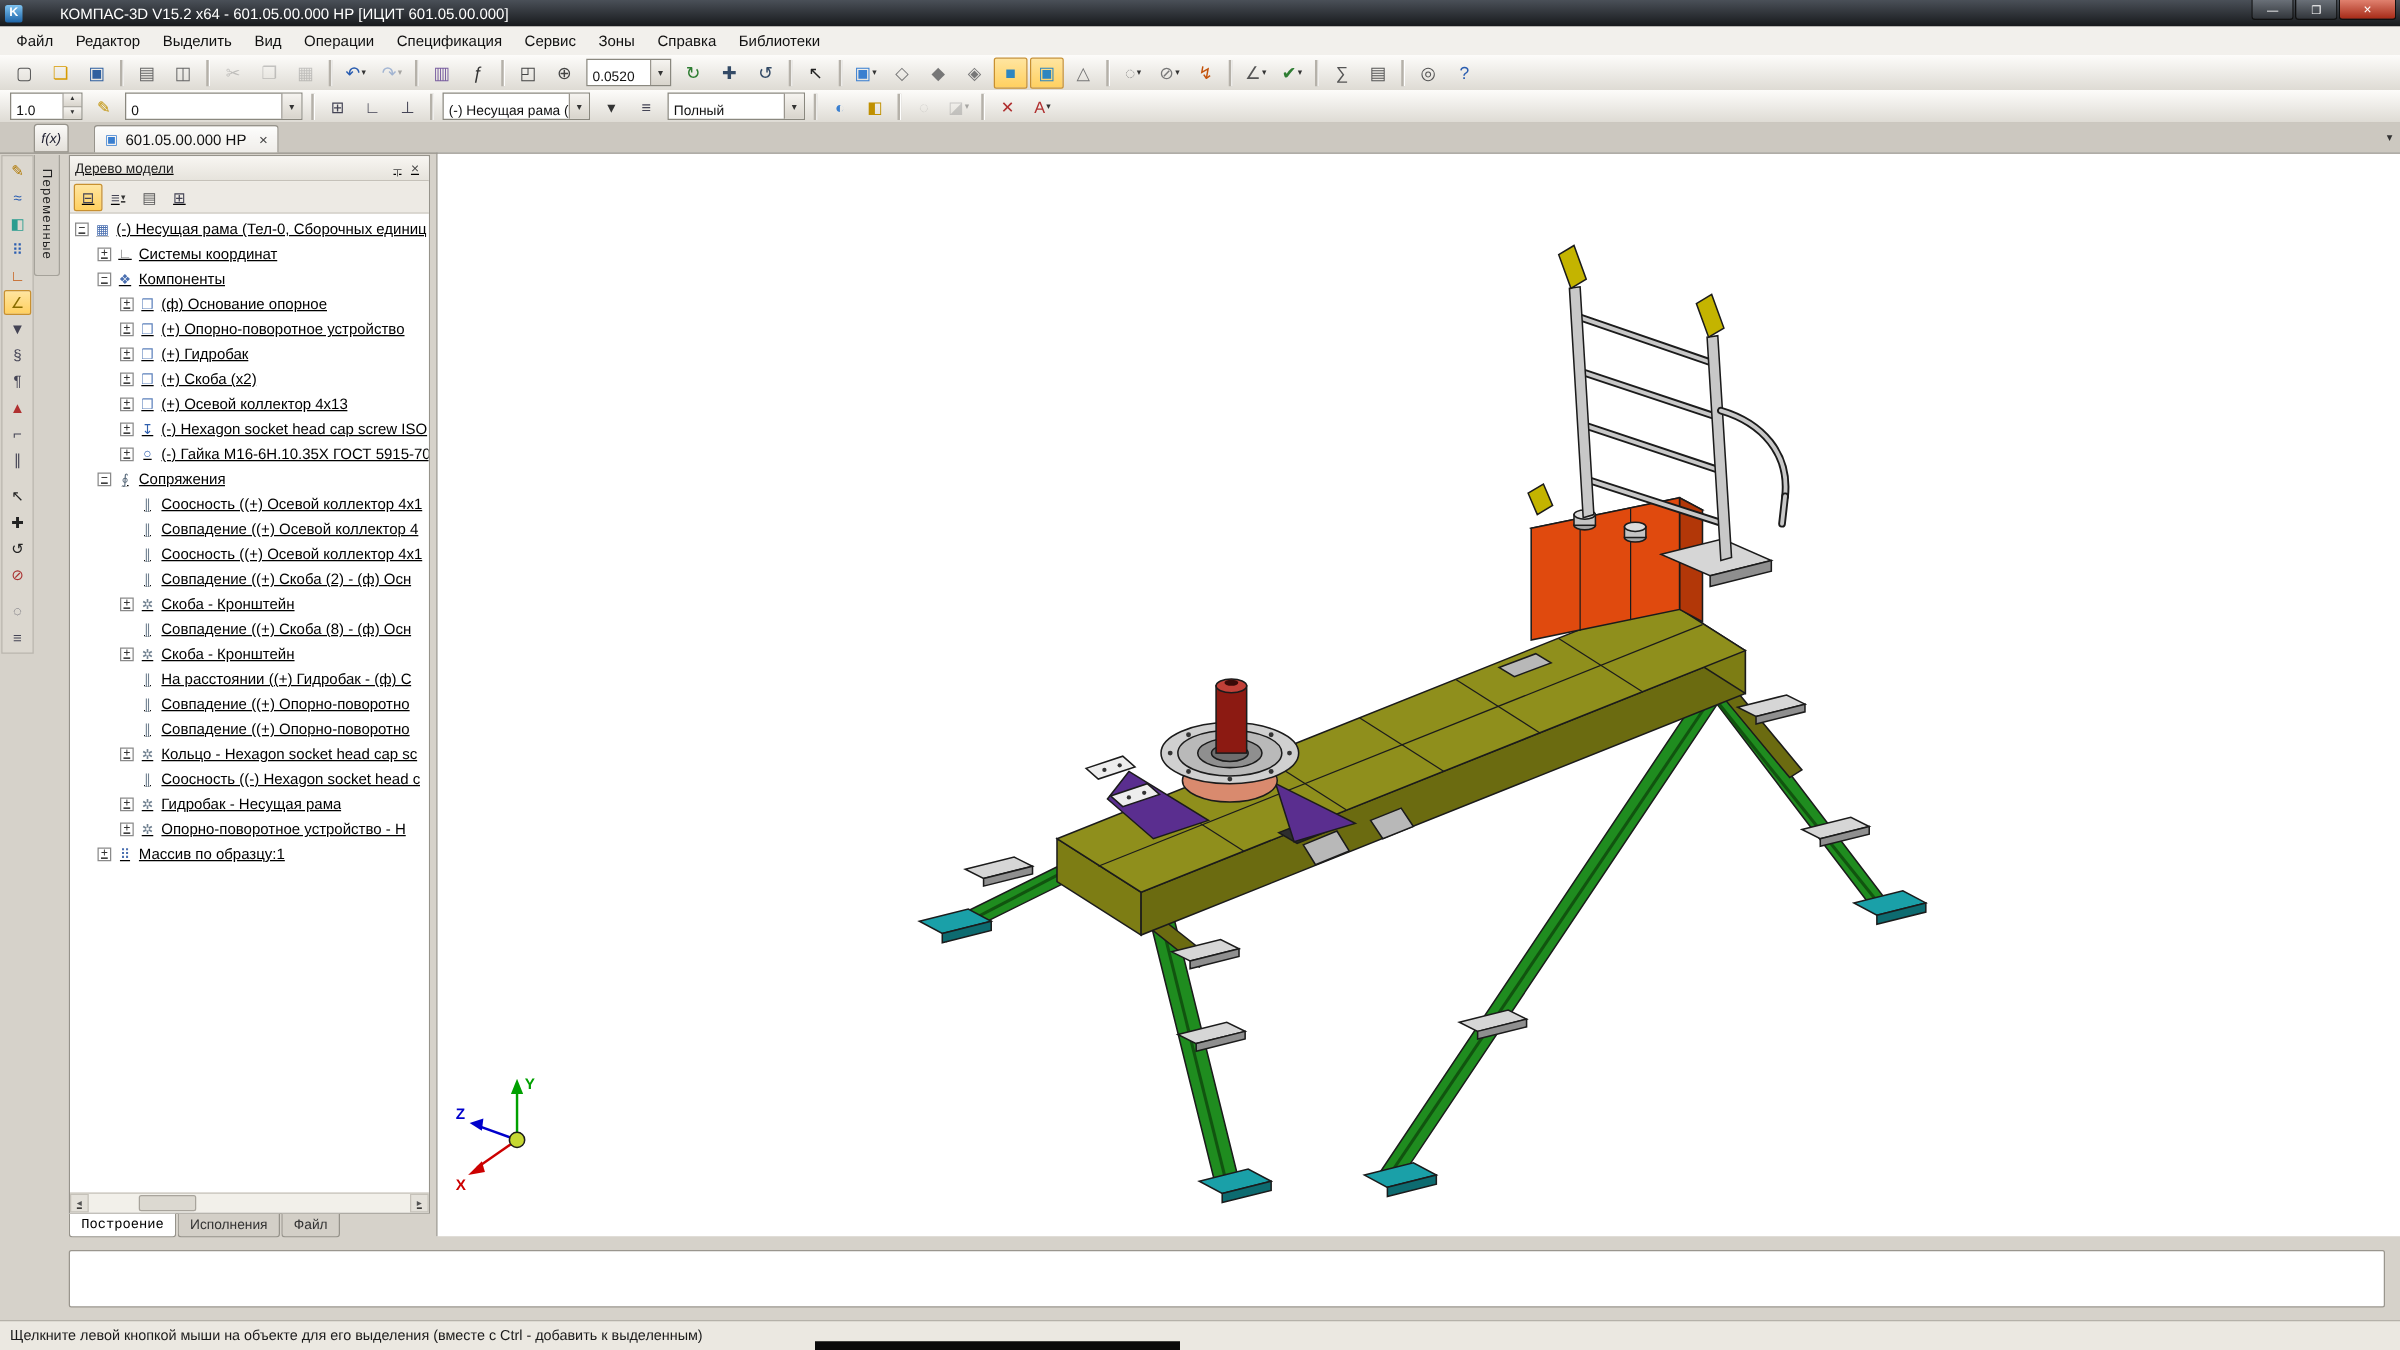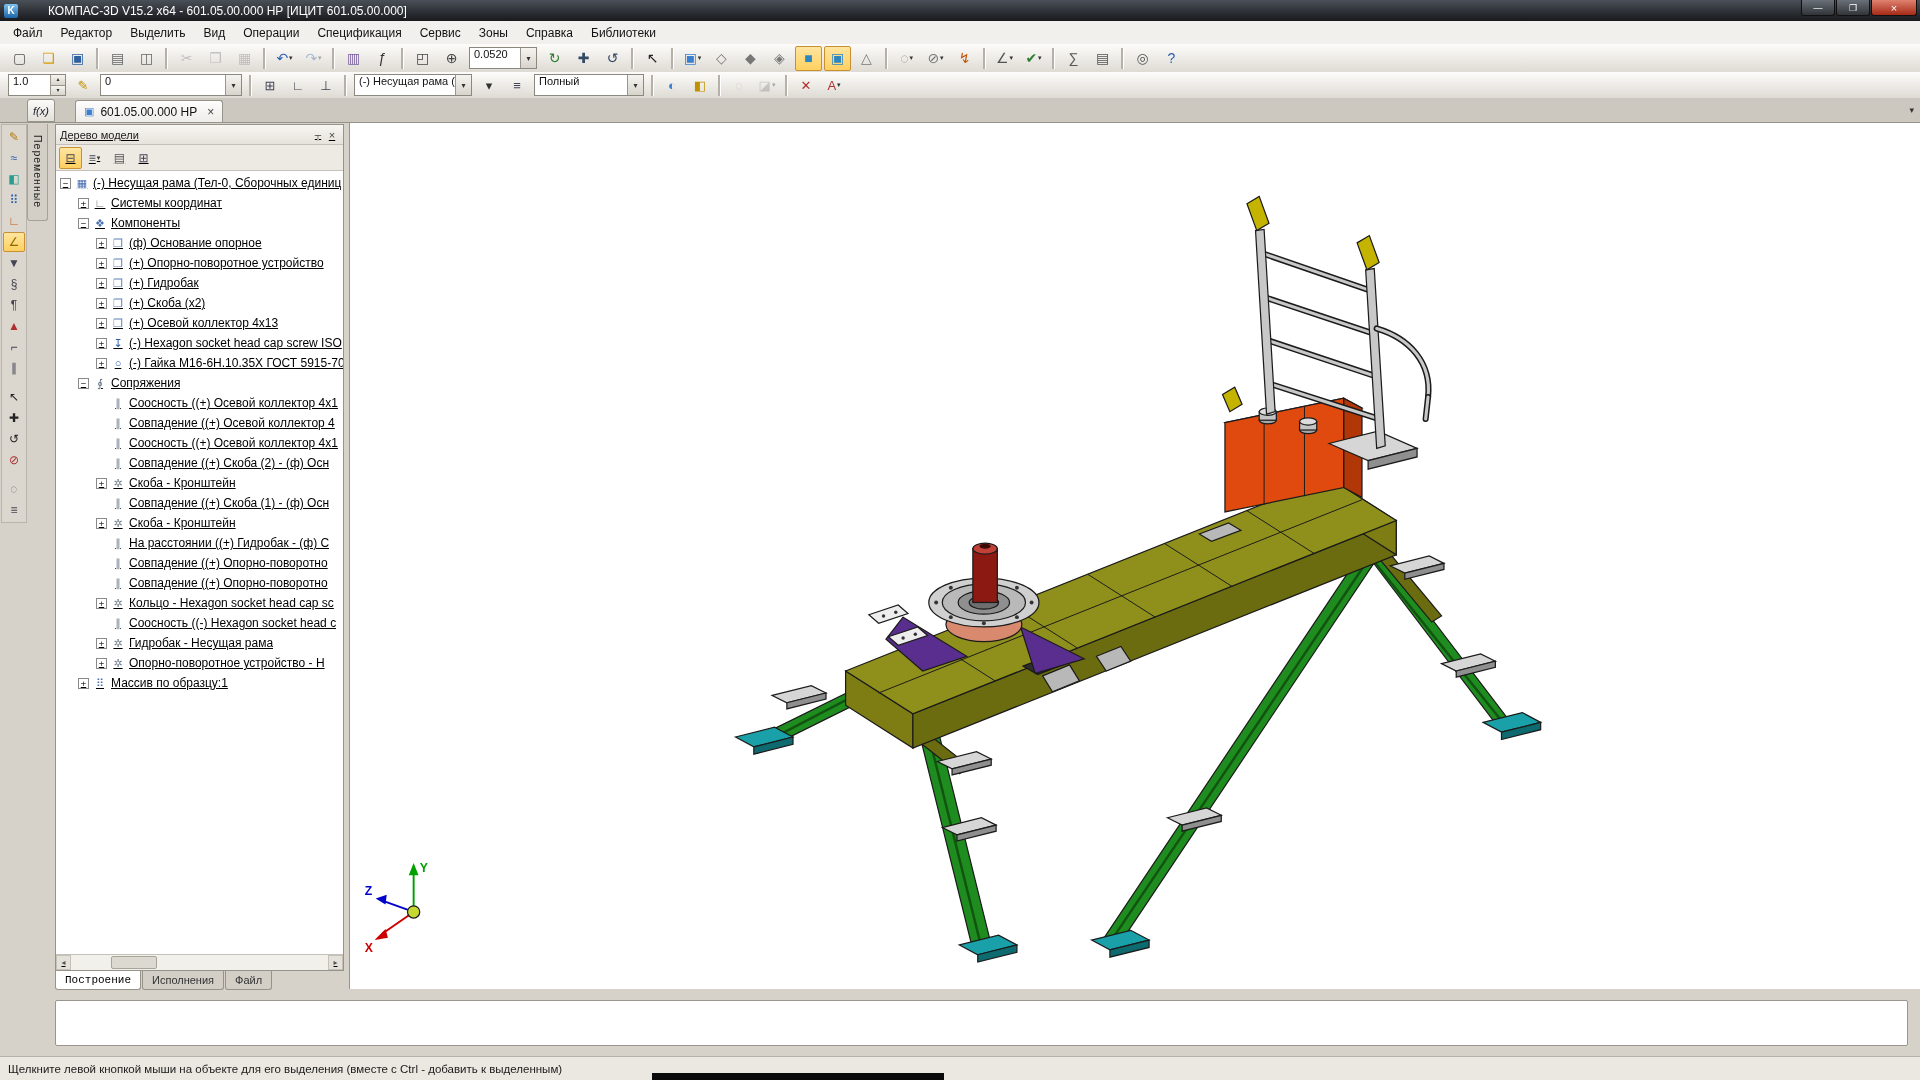--- a/index.html
+++ b/index.html
@@ -27,21 +27,21 @@
   #tbar1{top:44px;height:28px;} #tbar2{top:72px;height:26px;}
   .tbtn{height:23px;min-width:23px;display:flex;align-items:center;justify-content:center;
         border:1px solid transparent;border-radius:2px;margin:0 1px;padding:0 1px;}
   #tbar2 .tbtn{height:21px;min-width:22px;}
   .tbtn .gl{font-size:14px;line-height:1;}
   #tbar2 .tbtn .gl{font-size:13px;}
   .tbtn.on{background:linear-gradient(#ffe5a0,#ffd060);border-color:#c89030;}
   .tbtn.dis{opacity:.38;}
   .tbtn .dd{font-size:7px;color:#333;margin-left:1px;}
   .tsep{width:2px;height:21px;background:#b5b1a9;border-right:1px solid #fff;margin:0 4px;flex:none;}
-  .combo{height:20px;background:#fff;border:1px solid #8a887f;display:flex;align-items:flex-start;margin:0 3px;
+  .combo{height:20px;background:#fff;border:1px solid #8a887f;display:flex;align-items:flex-end;margin:0 3px;
          font-size:11px;flex:none;}
   .cval{flex:1;padding:0 4px;white-space:nowrap;overflow:hidden;color:#111;}
   .carr{width:15px;align-self:stretch;background:linear-gradient(#f6f4f0,#d8d4cc);border-left:1px solid #9a968e;
         display:flex;align-items:center;justify-content:center;font-size:8px;color:#333;}
   .cspin{width:14px;align-self:stretch;display:flex;flex-direction:column;border-left:1px solid #9a968e;}
   .su,.sd{flex:1;font-size:6px;line-height:9px;text-align:center;background:linear-gradient(#f6f4f0,#d8d4cc);color:#333;}
   .su{border-bottom:1px solid #9a968e;}
   
   .tabrow{position:absolute;top:98px;left:0;right:0;height:24px;background:#ccc8c0;border-bottom:1px solid #96938b;}
   .fxbtn{position:absolute;left:27px;top:1px;width:26px;height:21px;border:1px solid #96938b;
@@ -507,21 +507,21 @@
         <span class="tlabel">Совпадение ((+) Скоба (2)  -  (ф) Осн</span>
       </div>
       <div class="trow" style="padding-left: 40px;">
         <span class="exp">+</span>
         <span class="ticon" style="color: rgb(112, 128, 144);">✲</span>
         <span class="tlabel">Скоба - Кронштейн</span>
       </div>
       <div class="trow" style="padding-left: 40px;">
         <span class="exp none"></span>
         <span class="ticon" style="color: rgb(112, 128, 144);">∥</span>
-        <span class="tlabel">Совпадение ((+) Скоба (1)  -  (ф) Осн</span>
+        <span class="tlabel">Совпадение ((+) Скоба (8)  -  (ф) Осн</span>
       </div>
       <div class="trow" style="padding-left: 40px;">
         <span class="exp">+</span>
         <span class="ticon" style="color: rgb(112, 128, 144);">✲</span>
         <span class="tlabel">Скоба - Кронштейн</span>
       </div>
       <div class="trow" style="padding-left: 40px;">
         <span class="exp none"></span>
         <span class="ticon" style="color: rgb(112, 128, 144);">∥</span>
         <span class="tlabel">На расстоянии ((+) Гидробак  -  (ф) С</span>

